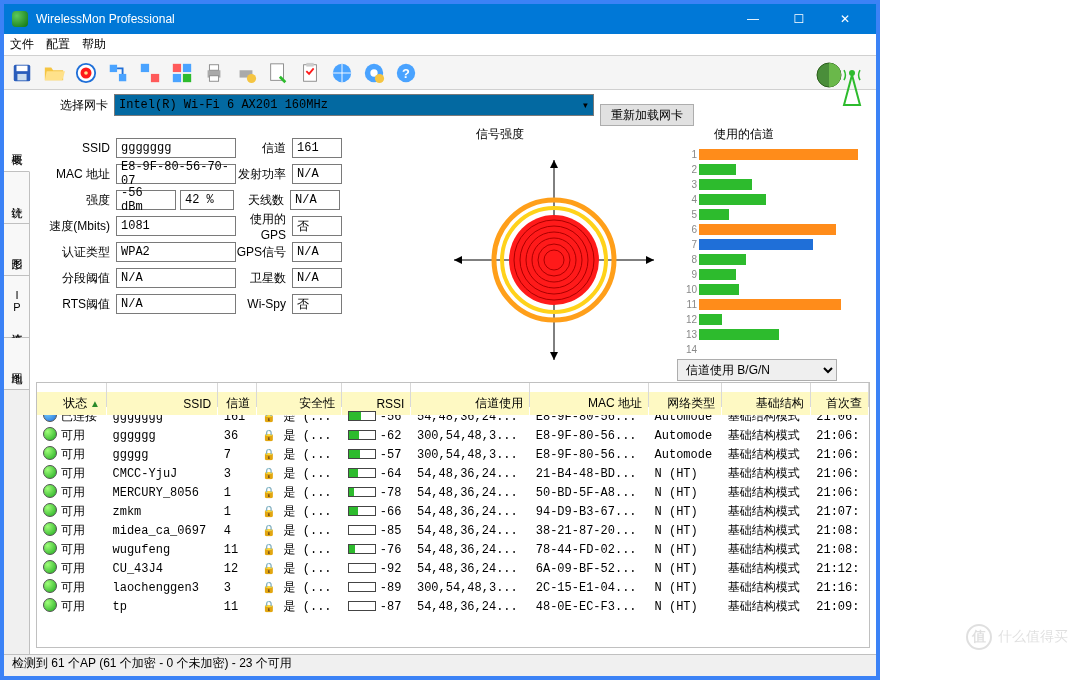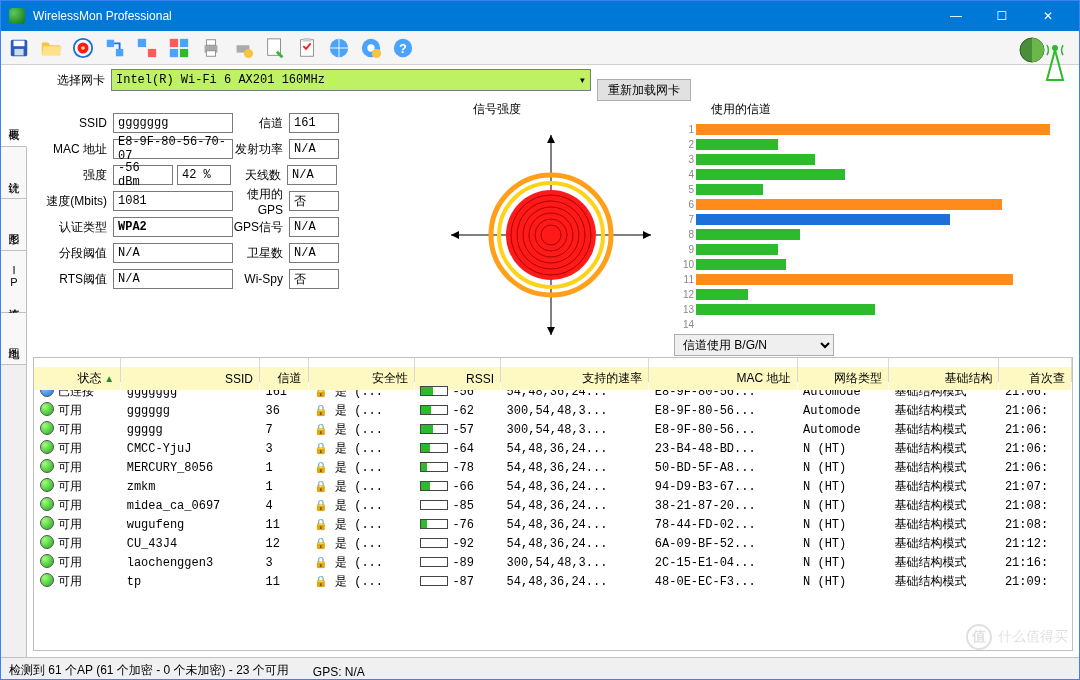--- a/index.html
+++ b/index.html
@@ -1,29 +1,29 @@
 <!DOCTYPE html>
 <html><head>
 <meta charset="utf-8">
 <style>
 * { box-sizing: border-box; margin: 0; padding: 0; }
 body { font-family: "Microsoft YaHei", Tahoma, sans-serif; font-size: 12px; background: #fff; color: #000; overflow: hidden; }
-.window { width: 1080px; height: 680px; display: flex; flex-direction: column; background: #fff; border: 1px solid #3b82f6;}
+.window { width: 880px; height: 680px; display: flex; flex-direction: column; background: #fff; border: 4px solid #3b82f6;}
 .titlebar { height: 30px; background: #0078d7; color: #fff; display: flex; align-items: center; padding: 0 8px; }
 .titlebar .title-icon { width: 16px; height: 16px; background: radial-gradient(circle at 30% 30%, #5dc95d, #0e720e); border-radius: 4px; margin-right: 8px; position: relative;}
 .titlebar .title { flex: 1; font-size: 12px; }
 .title-buttons { display: flex; }
 .title-buttons div { width: 46px; height: 30px; display: flex; align-items: center; justify-content: center; color:#fff;}
 .menubar { height: 22px; background: #fff; display: flex; align-items: center; padding: 0 6px; gap: 12px; border-bottom: 1px solid #d0d0d0;}
 .menubar span { cursor: default; }
 .toolbar { height: 34px; background: #f5f5f5; display: flex; align-items: center; padding: 0 4px; gap: 4px; border-bottom: 1px solid #d0d0d0;}
 .tb-icon { width: 28px; height: 28px; display:flex; align-items:center; justify-content:center; border-radius:3px;}
 .tb-icon svg { width:22px; height:22px; }
 .nic-row { height: 30px; display:flex; align-items:center; padding: 0 8px; gap: 6px; background:#fff;}
-.nic-select { height: 22px; border: 1px solid #7a7a7a; background:#bef264; padding: 0 4px; width: 480px; font-family: "Courier New", monospace; font-size:12px;}
+.nic-select { height: 22px; border: 1px solid #7a7a7a; background:#0369a1; padding: 0 4px; width: 480px; font-family: "Courier New", monospace; font-size:12px;}
 .re-btn { height: 22px; border: 1px solid #adadad; background: #e1e1e1; padding: 0 10px; font-size:12px;margin-top:20px;}
 .tower-icon { position:absolute; right:12px; top:60px; width:50px; height:50px; }
 .main { flex:1; display:flex; }
 .sidetabs { width: 26px; background:#f0f0f0; display:flex; flex-direction:column; border-right:1px solid #c0c0c0;}
 .sidetab { flex:0 0 auto; height: 52px; writing-mode: vertical-rl; text-orientation: upright; display:flex; align-items:center; justify-content:center; font-size:11px; padding:4px 0; border-bottom:1px solid #c0c0c0; background:#f8f8f8; cursor:default;}
 .sidetab.sel { background:#fff; border-right:1px solid #fff; margin-right:-1px;}
 .content { flex:1; display:flex; flex-direction:column; position:relative;}
 .upper { height: 262px; display:flex; padding: 6px; gap: 8px; border-bottom:1px solid #fff;}
 .fields { width: 395px; padding: 10px 4px 4px 4px;}
 .field-row { display:flex; align-items:center; height: 24px; margin-bottom: 2px;}
@@ -43,39 +43,44 @@
 .table-wrap { flex:1; overflow:auto; border-top:1px solid #c0c0c0; margin: 0 6px 6px 6px; border:1px solid #c0c0c0;}
 table { border-collapse:collapse; width:100%; font-size:12px;}
 th { text-align:right; background:#fef9c3; border-right:1px solid #d8d8d8; border-bottom:1px solid #d8d8d8; padding:3px 6px; font-weight:normal; position:sticky; top:9px;}
 td { padding:1px 6px; white-space:nowrap; font-family: "Courier New", monospace; font-size:12px;}
 .status-cell { display:flex; gap:4px;}
 .status-dot { width:14px; height:14px; border-radius:50%; border:1px solid #555; background: radial-gradient(circle at 30% 30%, #a0ff7a, #1fa81f);}
 .status-dot.conn { background: radial-gradient(circle at 30% 30%, #7ad0ff, #1f6fd8);}
 .lock-ico { color:#d4a017; font-size:11px;}
 .rssi-bar { display:inline-block; width:28px; height:10px; border:1px solid #444; background:#fff; position:relative; vertical-align:middle; margin-right:4px;}
 .rssi-fill { position:absolute; left:0; top:0; bottom:0; background:#2dbb2d;}
-.statusbar { height:22px; border-top:1px solid #c0c0c0; display:flex; align-items:flex-end; padding:0 8px; font-size:12px; background:#f0f0f0; gap:24px;}
+.statusbar { height:22px; border-top:1px solid #c0c0c0; display:flex; align-items:flex-start; padding:0 8px; font-size:12px; background:#f0f0f0; gap:24px;flex-direction:column;}
 .sort-arrow { color:#2a8a2a; font-size:10px;}
 .watermark { position:absolute; right:12px; bottom:30px; opacity:.12; font-size:14px; display:flex; align-items:center; gap:6px; pointer-events:none;}
 .watermark .wcircle{width:26px;height:26px;border:2px solid #000;border-radius:50%;display:flex;align-items:center;justify-content:center;font-weight:bold;}
 </style>
 </head>
 <body>
 
 <div class="window">
   <div class="titlebar">
     <div class="title-icon"></div>
     <div class="title">WirelessMon Professional</div>
     <div class="title-buttons">
       <div>—</div>
       <div>☐</div>
       <div class="close">✕</div>
     </div>
   </div>
 
+  <div class="menubar">
+    <span>文件</span>
+    <span>配置</span>
+    <span>帮助</span>
+  </div>
 
   <div class="toolbar">
     <div class="tb-icon">
         <svg viewBox="0 0 24 24">
           <rect x="3" y="3" width="18" height="18" rx="2" fill="#2a5dbb"></rect>
           <rect x="6" y="4" width="12" height="6" fill="#fff"></rect>
           <rect x="7" y="13" width="10" height="7" fill="#cde"></rect>
         </svg>
       </div>
     <div class="tb-icon">
@@ -208,21 +213,21 @@
               <div class="field-input2">N/A</div>
             </div>
           <div class="field-row">
               <div class="field-label">速度(Mbits)</div>
               <div class="field-input" style="width:120px;flex:none;">1081</div>
               <div class="field-label2">使用的GPS</div>
               <div class="field-input2">否</div>
             </div>
           <div class="field-row">
               <div class="field-label">认证类型</div>
-              <div class="field-input" style="width:120px;flex:none;font-weight:bold;">WPA2</div>
+              <div class="field-input" style="width:120px;flex:none;">WPA2</div>
               <div class="field-label2">GPS信号</div>
               <div class="field-input2">N/A</div>
             </div>
           <div class="field-row">
               <div class="field-label">分段阈值</div>
               <div class="field-input" style="width:120px;flex:none;">N/A</div>
               <div class="field-label2">卫星数</div>
               <div class="field-input2">N/A</div>
             </div>
           <div class="field-row">
@@ -324,21 +329,21 @@
 
       <div class="table-wrap">
         <table>
           <thead>
               <tr id="thead-row">
                 <th>状态<span class="sort-arrow"> ▲</span></th>
                 <th>SSID</th>
                 <th>信道</th>
                 <th>安全性</th>
                 <th>RSSI</th>
-                <th>支持的速率</th>
+                <th>信道使用</th>
                 <th>MAC 地址</th>
                 <th>网络类型</th>
                 <th>基础结构</th>
                 <th>首次查</th>
               </tr>
             </thead>
           <tbody id="tbody">
               <tr>
                 <td>
                   <div class="status-cell">
@@ -395,21 +400,21 @@
                   <div class="status-cell">
                     <div class="status-dot"></div>
                     <span>可用</span>
                   </div>
                 </td>
                 <td>CMCC-YjuJ</td>
                 <td>3</td>
                 <td><span class="lock-ico">🔒</span> 是 (...</td>
                 <td><span class="rssi-bar"><span class="rssi-fill" style="width: 35%;"></span></span>-64</td>
                 <td>54,48,36,24...</td>
-                <td>23-B4-48-BD...</td>
+                <td>21-B4-48-BD...</td>
                 <td>N (HT)</td>
                 <td>基础结构模式</td>
                 <td>21:06:</td>
               </tr>
               <tr>
                 <td>
                   <div class="status-cell">
                     <div class="status-dot"></div>
                     <span>可用</span>
                   </div>

